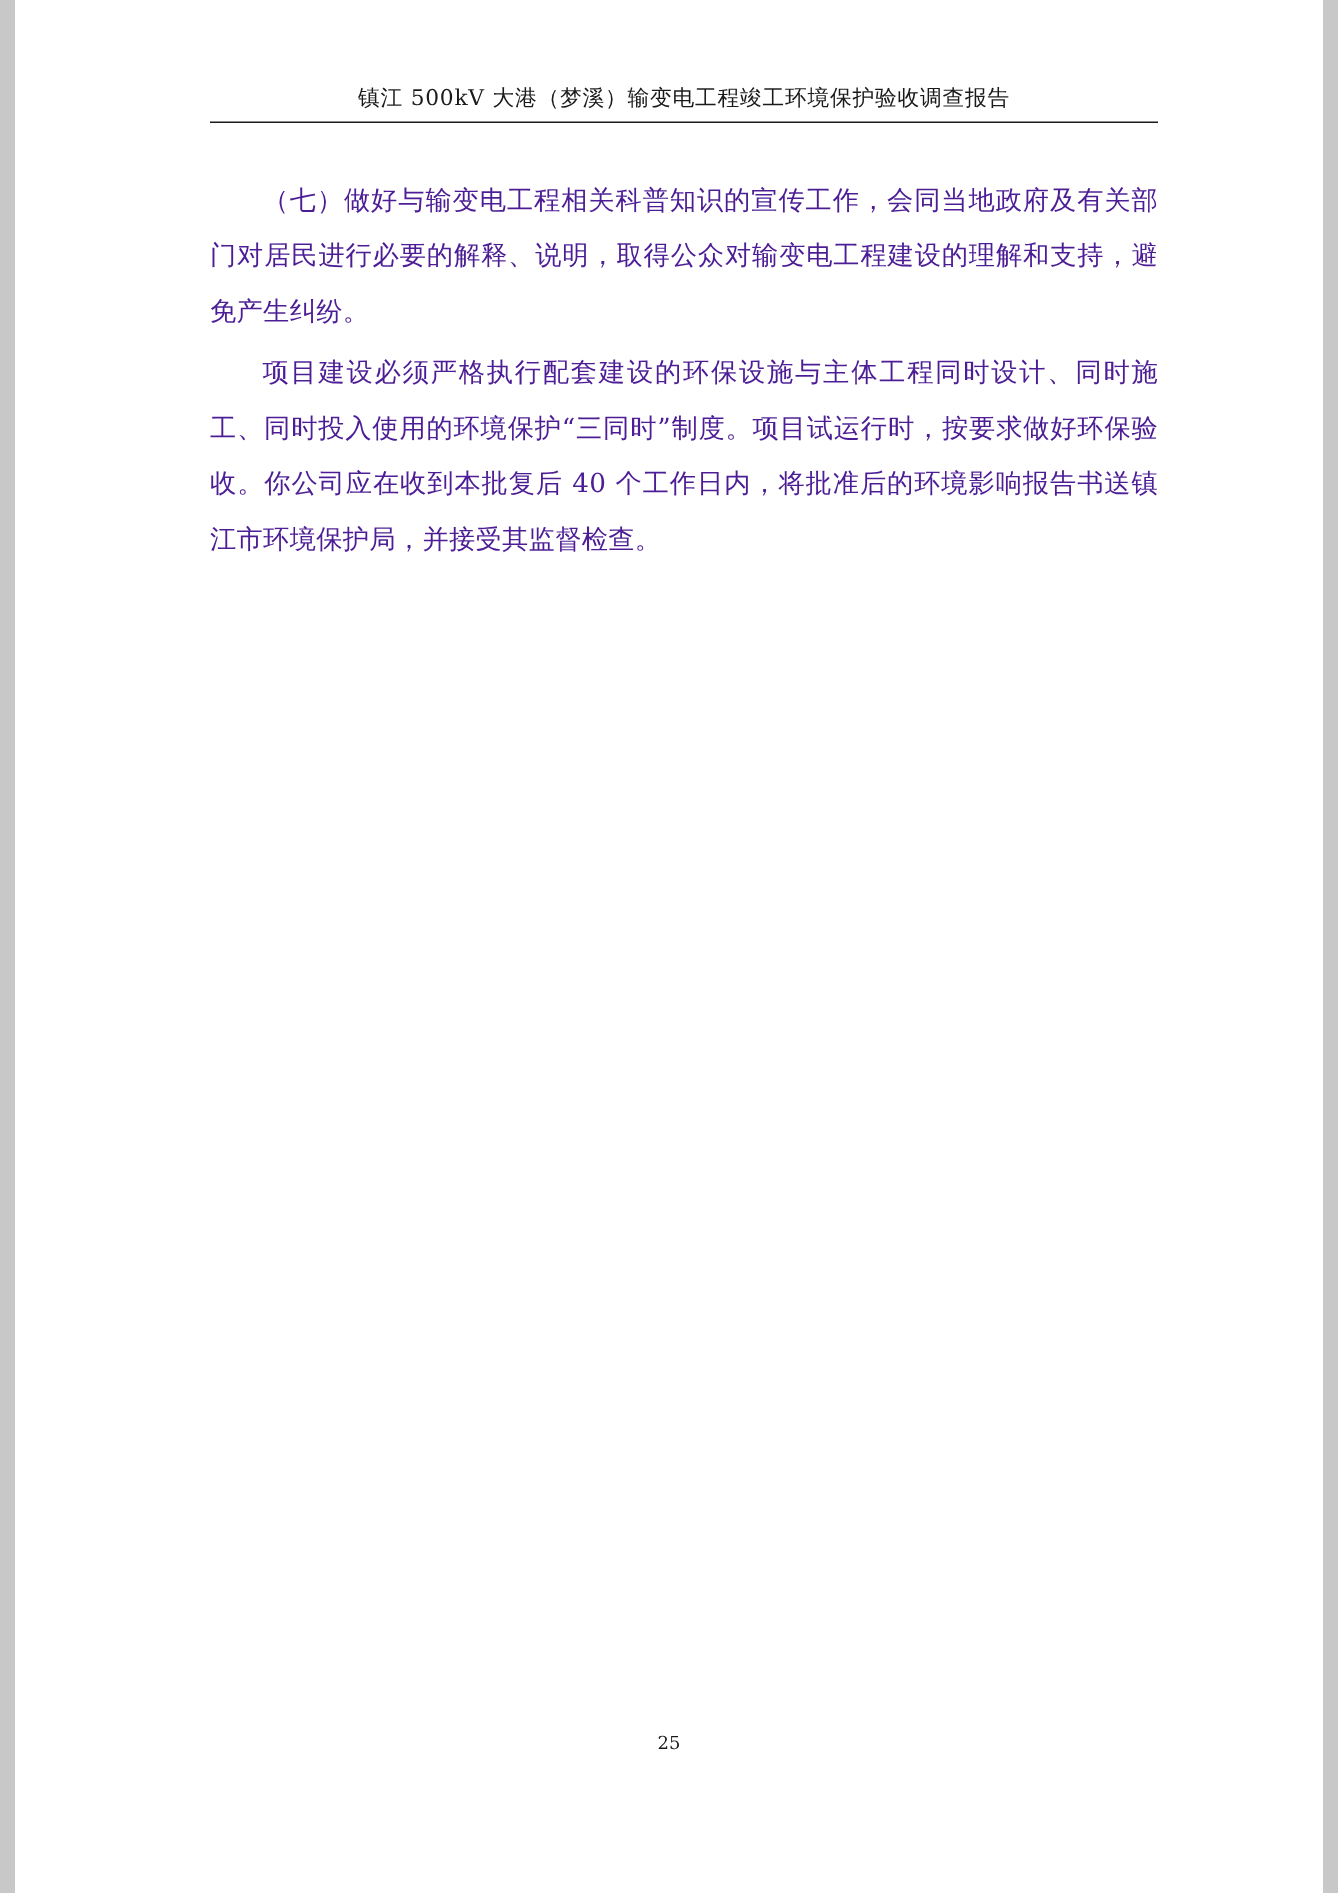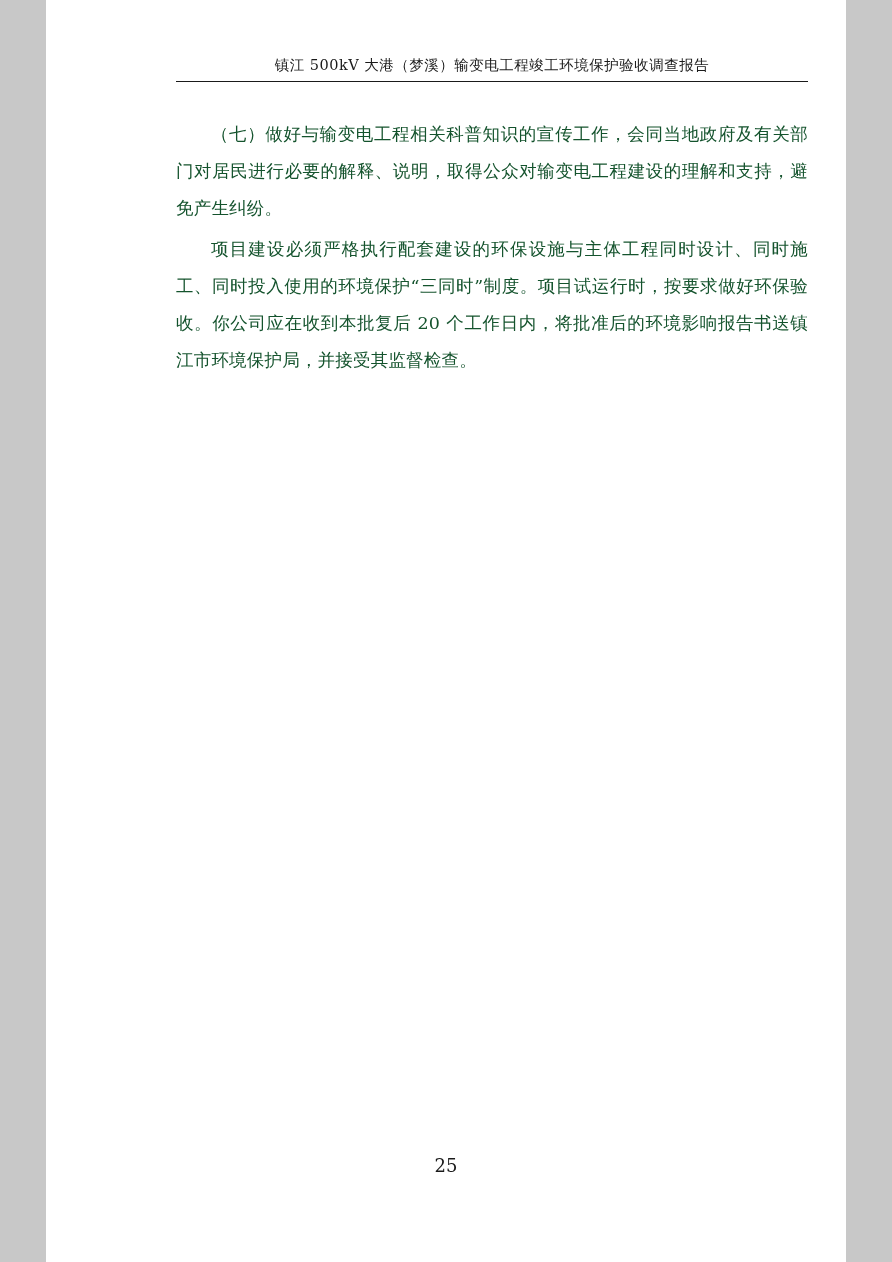--- a/index.html
+++ b/index.html
@@ -2,21 +2,21 @@
 <html><head>
 <meta charset="utf-8">
 <style>
   html, body {
     margin: 0;
     padding: 0;
     background: #c8c8c8;
   }
   .page {
     position: relative;
-    width: 800px;
+    width: 872px;
     height: 1262px;
     background: #ffffff;
     margin: 0 auto;
     overflow: hidden;
     box-sizing: border-box;
   }
   .content {
     position: absolute;
     left: 130px;
     top: 56px;
@@ -33,48 +33,48 @@
   }
   .header-rule {
     border-bottom: 1.2px solid #1a1a1a;
     width: 100%;
     margin-bottom: 34px;
   }
   .para {
     font-family: "DejaVu Serif", "Liberation Serif", serif;
     font-size: 17.5px;
     line-height: 37px;
-    color: #14532d;
+    color: #4c1d95;
     text-align: justify;
     text-justify: inter-ideograph;
     text-indent: 2em;
     margin: 0 0 4px 0;
     letter-spacing: 0.2px;
   }
   .page-number {
     position: absolute;
     left: 0;
     right: 0;
     top: 1155px;
     text-align: center;
     font-family: "DejaVu Serif", "Liberation Serif", serif;
-    font-size: 18px;
+    font-size: 12px;
     color: #1a1a1a;
   }
 </style>
 </head>
 <body>
 
 <div class="page">
 
   <div class="content">
 
     <div class="header">镇江 500kV 大港（梦溪）输变电工程竣工环境保护验收调查报告</div>
     <div class="header-rule"></div>
 
     <p class="para">（七）做好与输变电工程相关科普知识的宣传工作，会同当地政府及有关部门对居民进行必要的解释、说明，取得公众对输变电工程建设的理解和支持，避免产生纠纷。</p>
-    <p class="para">项目建设必须严格执行配套建设的环保设施与主体工程同时设计、同时施工、同时投入使用的环境保护“三同时”制度。项目试运行时，按要求做好环保验收。你公司应在收到本批复后 20 个工作日内，将批准后的环境影响报告书送镇江市环境保护局，并接受其监督检查。</p>
+    <p class="para">项目建设必须严格执行配套建设的环保设施与主体工程同时设计、同时施工、同时投入使用的环境保护“三同时”制度。项目试运行时，按要求做好环保验收。你公司应在收到本批复后 40 个工作日内，将批准后的环境影响报告书送镇江市环境保护局，并接受其监督检查。</p>
 
   </div>
 
   <div class="page-number">25</div>
 
 </div>
 
 </body></html>

